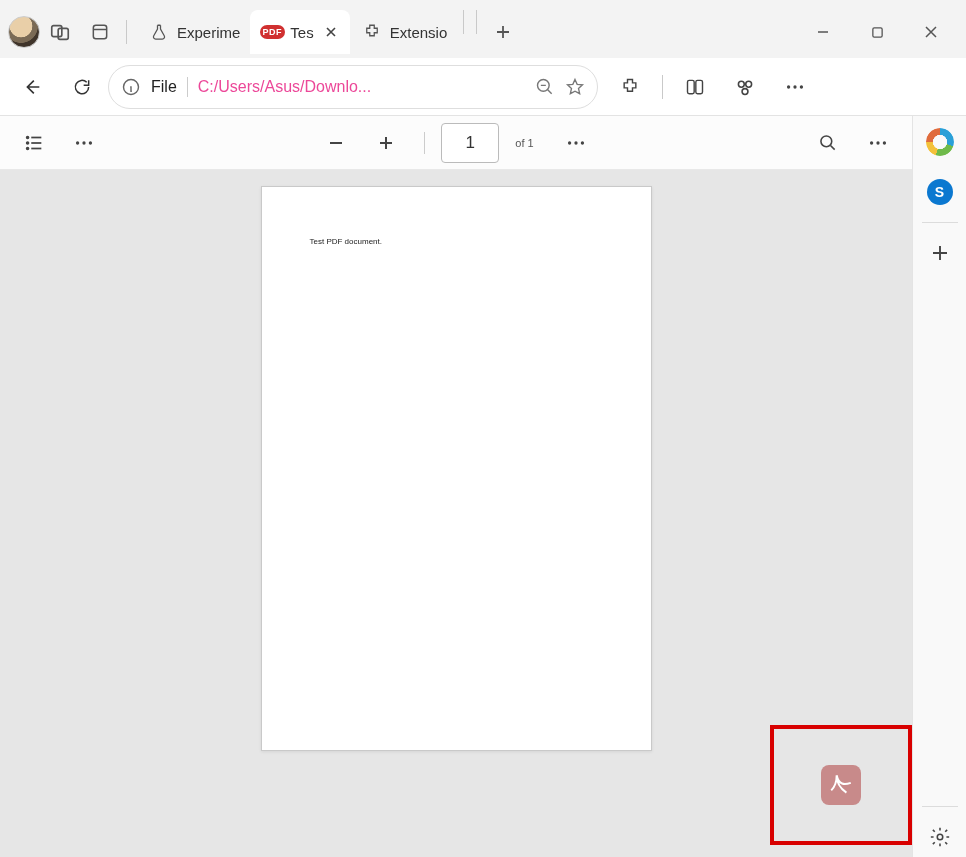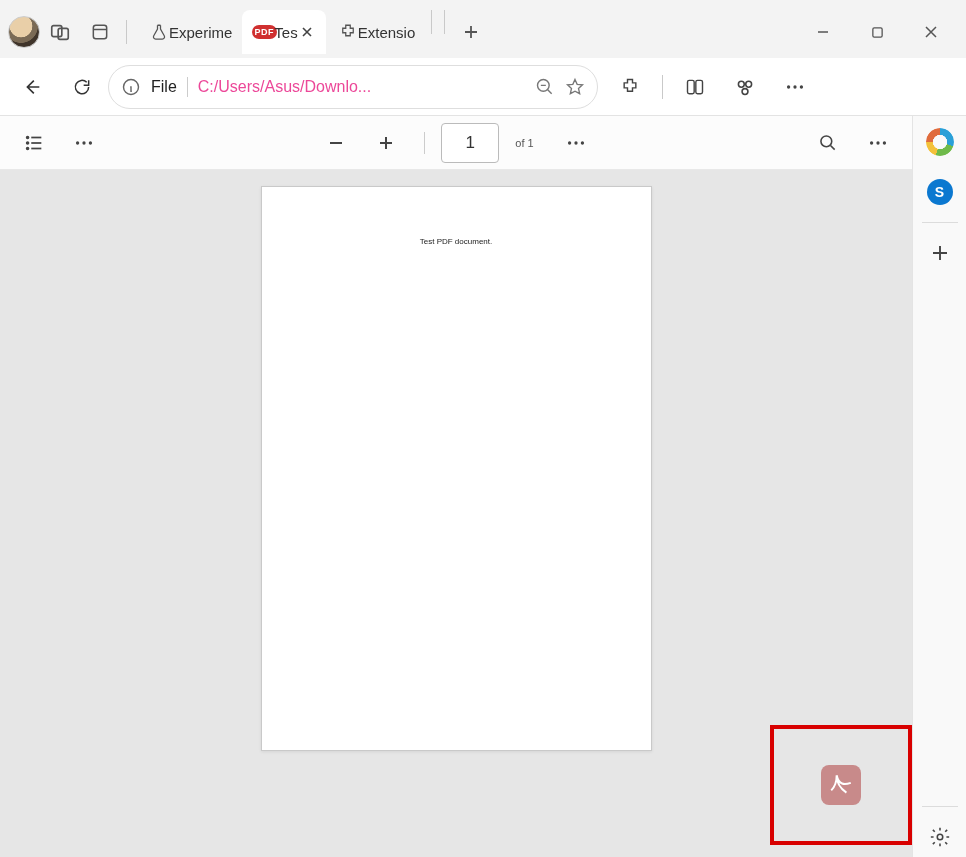--- a/index.html
+++ b/index.html
@@ -5,21 +5,21 @@
   * { box-sizing: border-box; margin: 0; padding: 0; font-family: "Segoe UI", Arial, sans-serif; }
   html, body { width: 966px; height: 857px; overflow: hidden; background: #f3f3f3; }
 
   
   .titlebar { height: 58px; display: flex; align-items: center; padding: 6px 8px 0 8px; }
   .avatar { width: 32px; height: 32px; border-radius: 50%; background: radial-gradient(circle at 40% 30%, #e9cfa8 0 40%, #7a6a55 42% 60%, #3f342a 62%); border: 1px solid #ccc; flex-shrink: 0; }
   .tb-btn { width: 40px; height: 40px; display: flex; align-items: center; justify-content: center; color: #4a4a4a; border-radius: 4px; }
   .tb-div { width: 1px; height: 24px; background: #c9c9c9; margin: 0 6px; }
 
   .tabs { display: flex; align-items: stretch; height: 44px; margin-left: 4px; }
-  .tab { display: flex; align-items: center; padding: 0 10px 0 12px; max-width: 118px; font-size: 15px; color: #333; border-radius: 8px 8px 0 0; position: relative; overflow: hidden; }
+  .tab { display: flex; align-items: center; gap: 8px; padding: 0 10px 0 12px; max-width: 118px; font-size: 15px; color: #333; border-radius: 8px 8px 0 0; position: relative; overflow: hidden; }
   .tab.active { background: #fff; }
   .tab-label { white-space: nowrap; overflow: hidden; text-overflow: clip; flex: 1; }
   .tab-icon { width: 20px; height: 20px; flex-shrink: 0; display: flex; align-items: center; justify-content: center; }
   .tab .close { width: 18px; height: 18px; display: flex; align-items: center; justify-content: center; color: #555; }
   .pdf-badge { background: #d03030; color: #fff; font-size: 9px; font-weight: 700; padding: 2px 3px; border-radius: 7px; letter-spacing: .5px; }
   .newtab { width: 40px; display: flex; align-items: center; justify-content: center; color: #555; }
 
   .wincontrols { margin-left: auto; display: flex; }
   .wincontrols .wc { width: 54px; height: 40px; display: flex; align-items: center; justify-content: center; color: #555; }
 
@@ -36,21 +36,21 @@
   .pdfbar { background: #fcfcfc; height: 54px; display: flex; align-items: center; padding: 0 12px; gap: 6px; border-bottom: 1px solid #e8e8e8; }
   .pdfbar .grow { flex: 1; }
   .pdfbar .ctrl { width: 44px; height: 40px; display: flex; align-items: center; justify-content: center; color: #444; border-radius: 4px; }
   .pageinput { width: 58px; height: 40px; border: 1px solid #bbb; border-radius: 4px; text-align: center; font-size: 17px; color: #333; background: #fff; }
   .pagecount { font-size: 11px; color: #555; margin-left: 10px; }
   .subdiv { width: 1px; height: 22px; background: #ccc; margin: 0 10px; }
 
   
   .content-wrap { display: flex; height: calc(857px - 58px - 58px); }
   .viewer { flex: 1; background: #e6e6e6; position: relative; display: flex; justify-content: center; align-items: flex-start; padding-top: 16px; }
-  .page { width: 391px; height: 565px; background: #fff; border: 1px solid #c9c9c9; box-shadow: 0 1px 3px rgba(0,0,0,.08); padding: 50px 48px; text-align: center; }
+  .page { width: 391px; height: 565px; background: #fff; border: 1px solid #c9c9c9; box-shadow: 0 1px 3px rgba(0,0,0,.08); padding: 50px 48px; }
   .page-text { font-size: 8px; color: #222; }
 
   
   .sidebar { width: 54px; background: #f9f9f9; border-left: 1px solid #e4e4e4; display: flex; flex-direction: column; align-items: center; padding-top: 6px; gap: 10px; }
   .sb-item { width: 40px; height: 40px; display: flex; align-items: center; justify-content: center; border-radius: 6px; }
   .copilot-swirl { width: 28px; height: 28px; background: conic-gradient(#2aa0d8 0 30%, #6fba4a 30% 55%, #f3c13a 55% 75%, #e06b3c 75% 100%); border-radius: 50%; mask: radial-gradient(circle at center, transparent 35%, black 37%); -webkit-mask: radial-gradient(circle at center, transparent 35%, black 37%); }
   .skype-badge { width: 26px; height: 26px; background: #0b78d0; border-radius: 50%; color: #fff; font-weight: 700; display: flex; align-items: center; justify-content: center; font-size: 14px; }
   .sb-div { width: 36px; height: 1px; background: #dcdcdc; }
   .sb-spacer { flex: 1; }
 

